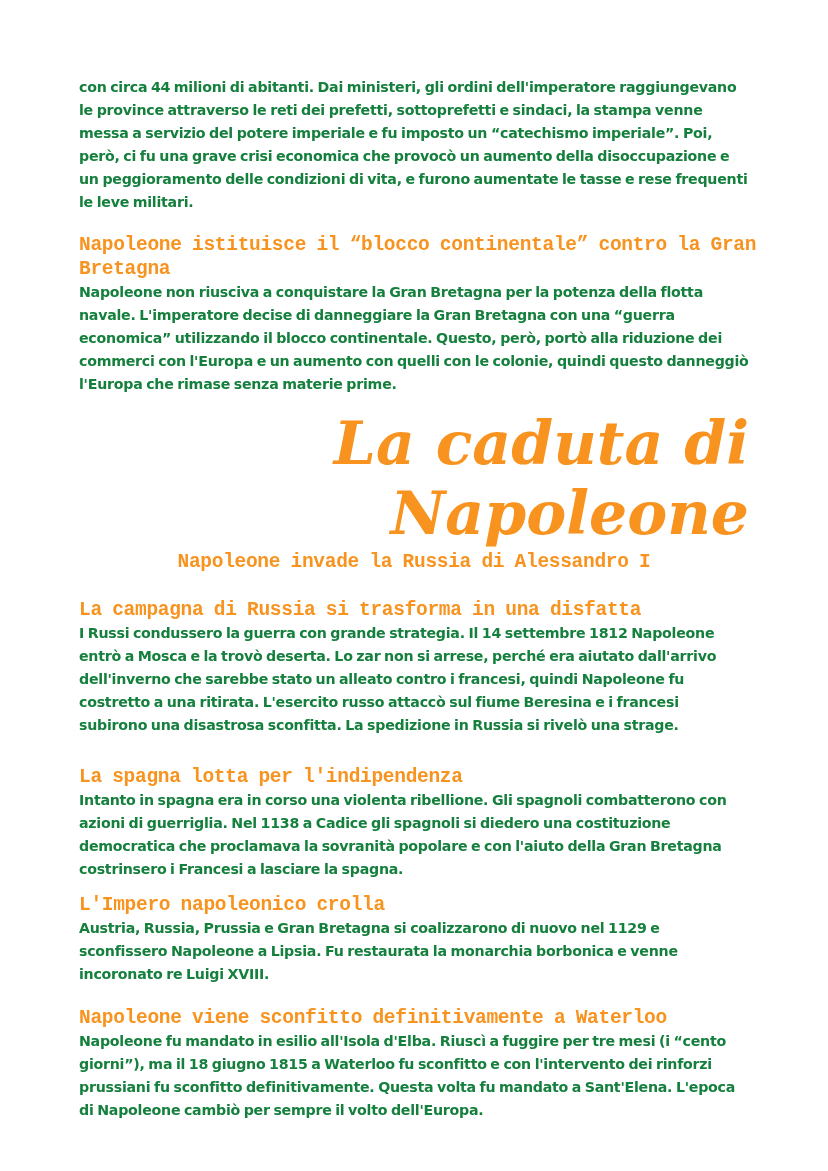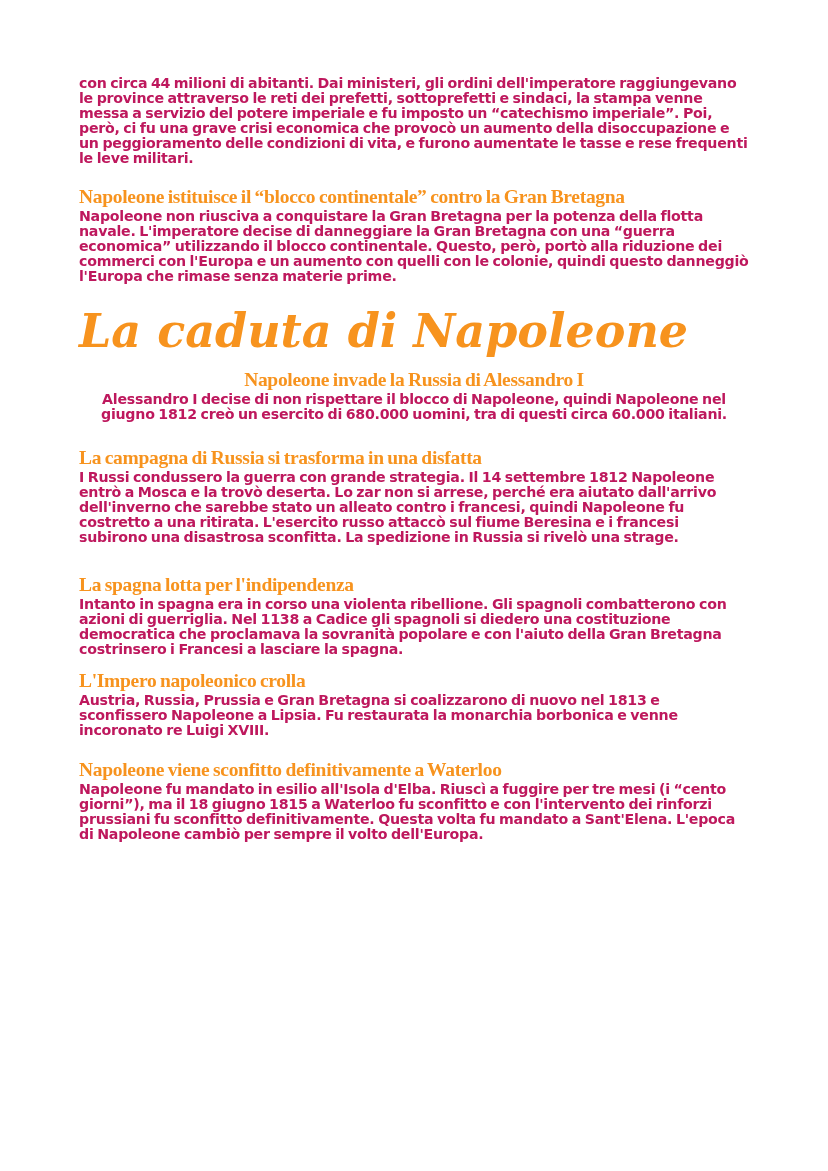--- a/index.html
+++ b/index.html
@@ -2,80 +2,79 @@
 <html><head>
 <meta charset="utf-8">
 <style>
   html, body { margin: 0; padding: 0; background: #ffffff; }
   body { width: 828px; height: 1171px; position: relative; overflow: hidden; }
   .page { position: absolute; left: 79px; top: 76px; width: 670px; }
   .para {
     font-family: "DejaVu Sans", sans-serif;
     font-weight: bold;
     font-size: 14.2px;
-    line-height: 15px;
-    color: #be185d;
+    line-height: 23px;
+    color: #15803d;
     margin: 0;
     letter-spacing: -0.25px;
     word-spacing: -1px;
   }
   .section { margin: 0; }
   .heading {
-    font-family: Liberation Serif, serif;
+    font-family: Liberation Mono, monospace;
     font-weight: bold;
     font-size: 19.5px;
     line-height: 24px;
     color: #F7931E;
     margin: 0;
     letter-spacing: -0.3px;
     word-spacing: -1px;
   }
   .title {
     font-family: "DejaVu Serif", serif;
     font-style: italic;
-    font-size: 46px;
+    font-size: 60px;
     line-height: 70px;
     color: #F7931E;
-    text-align: left;
+    text-align: right;
     margin: 0;
     width: 670px;
   }
 </style>
 </head>
 <body>
 
 <div class="page">
 
   <p class="para">con circa 44 milioni di abitanti. Dai ministeri, gli ordini dell'imperatore raggiungevano le province attraverso le reti dei prefetti, sottoprefetti e sindaci, la stampa venne messa a servizio del potere imperiale e fu imposto un “catechismo imperiale”. Poi, però, ci fu una grave crisi economica che provocò un aumento della disoccupazione e un peggioramento delle condizioni di vita, e furono aumentate le tasse e rese frequenti le leve militari.</p>
 
   <div class="section" style="margin-top:19px;">
     <h2 class="heading" style="width:680px;">Napoleone istituisce il “blocco continentale” contro la Gran Bretagna</h2>
     <p class="para">Napoleone non riusciva a conquistare la Gran Bretagna per la potenza della flotta navale. L'imperatore decise di danneggiare la Gran Bretagna con una “guerra economica” utilizzando il blocco continentale. Questo, però, portò alla riduzione dei commerci con l'Europa e un aumento con quelli con le colonie, quindi questo danneggiò l'Europa che rimase senza materie prime.</p>
   </div>
 
   <h1 class="title" style="margin-top:12px;">La caduta di Napoleone</h1>
 
   <div class="section" style="margin-top:2px;text-align:center;">
     <h2 class="heading">Napoleone invade la Russia di Alessandro I</h2>
-    <p class="para">Alessandro I decise di non rispettare il blocco di Napoleone, quindi Napoleone nel giugno 1812 creò un esercito di 680.000 uomini, tra di questi circa 60.000 italiani.</p>
   </div>
 
   <div class="section" style="margin-top:24px;">
     <h2 class="heading">La campagna di Russia si trasforma in una disfatta</h2>
     <p class="para">I Russi condussero la guerra con grande strategia. Il 14 settembre 1812 Napoleone entrò a Mosca e la trovò deserta. Lo zar non si arrese, perché era aiutato dall'arrivo dell'inverno che sarebbe stato un alleato contro i francesi, quindi Napoleone fu costretto a una ritirata. L'esercito russo attaccò sul fiume Beresina e i francesi subirono una disastrosa sconfitta. La spedizione in Russia si rivelò una strage.</p>
   </div>
 
   <div class="section" style="margin-top:28px;">
     <h2 class="heading">La spagna lotta per l'indipendenza</h2>
     <p class="para">Intanto in spagna era in corso una violenta ribellione. Gli spagnoli combatterono con azioni di guerriglia. Nel 1138 a Cadice gli spagnoli si diedero una costituzione democratica che proclamava la sovranità popolare e con l'aiuto della Gran Bretagna costrinsero i Francesi a lasciare la spagna.</p>
   </div>
 
   <div class="section" style="margin-top:12px;">
     <h2 class="heading">L'Impero napoleonico crolla</h2>
-    <p class="para">Austria, Russia, Prussia e Gran Bretagna si coalizzarono di nuovo nel 1813 e sconfissero Napoleone a Lipsia. Fu restaurata la monarchia borbonica e venne incoronato re Luigi XVIII.</p>
+    <p class="para">Austria, Russia, Prussia e Gran Bretagna si coalizzarono di nuovo nel 1129 e sconfissero Napoleone a Lipsia. Fu restaurata la monarchia borbonica e venne incoronato re Luigi XVIII.</p>
   </div>
 
   <div class="section" style="margin-top:20px;">
     <h2 class="heading">Napoleone viene sconfitto definitivamente a Waterloo</h2>
     <p class="para">Napoleone fu mandato in esilio all'Isola d'Elba. Riuscì a fuggire per tre mesi (i “cento giorni”), ma il 18 giugno 1815 a Waterloo fu sconfitto e con l'intervento dei rinforzi prussiani fu sconfitto definitivamente. Questa volta fu mandato a Sant'Elena. L'epoca di Napoleone cambiò per sempre il volto dell'Europa.</p>
   </div>
 
 </div>
 
 </body></html>

